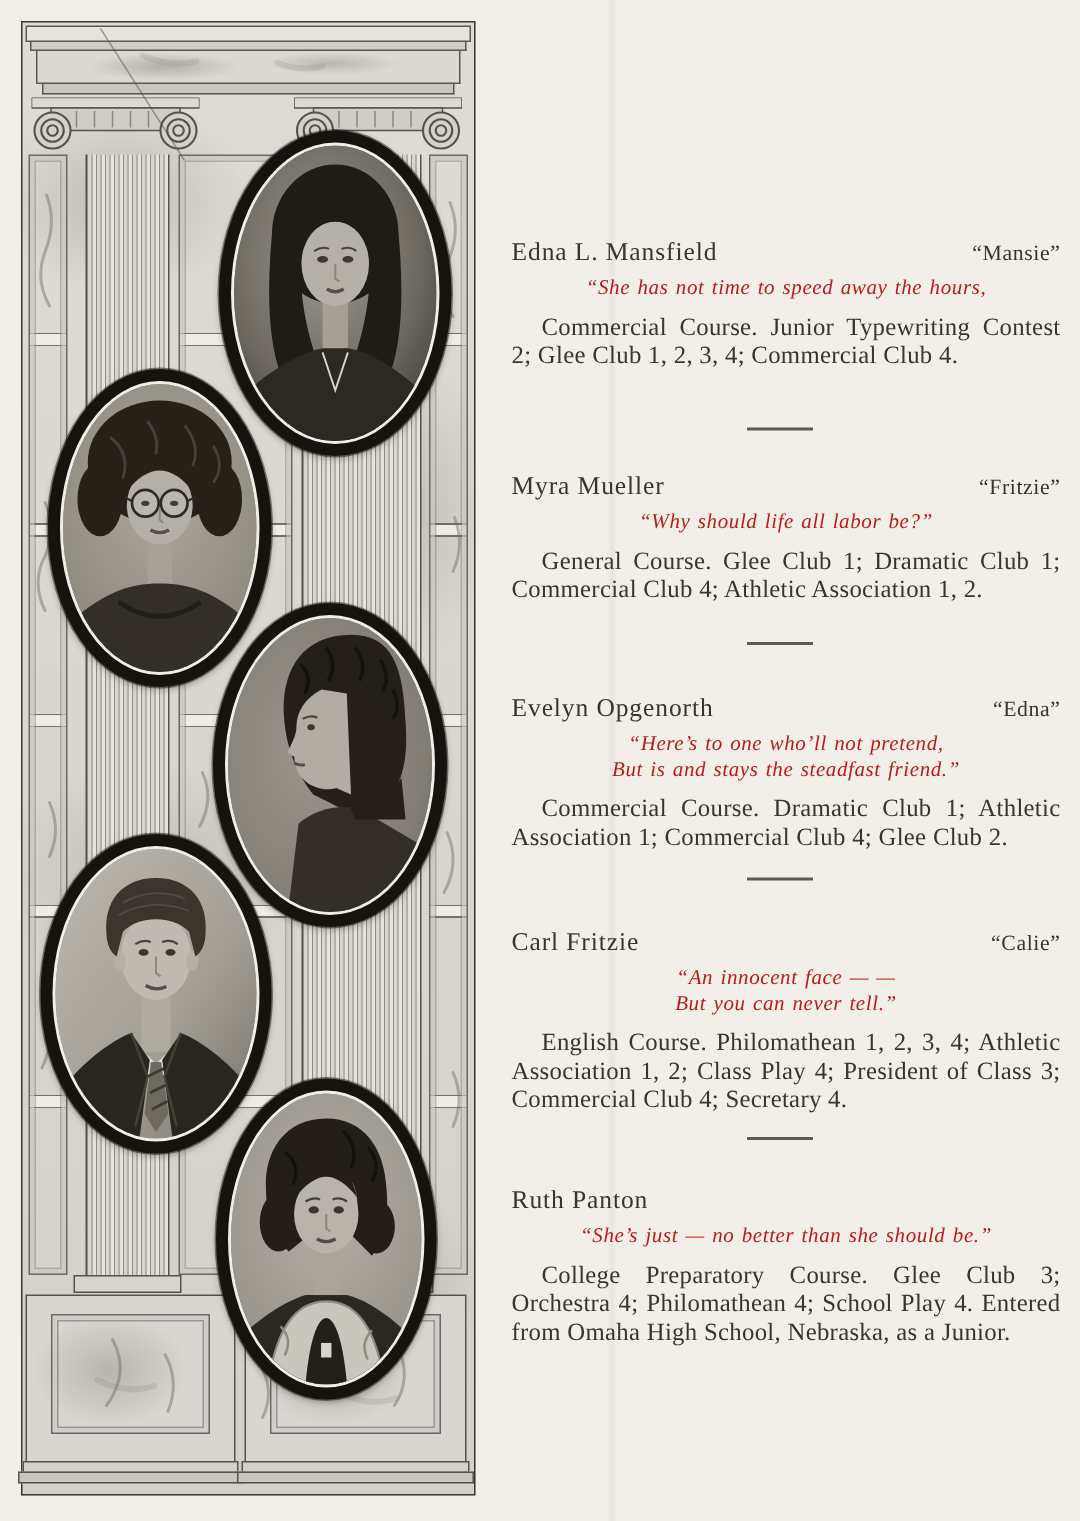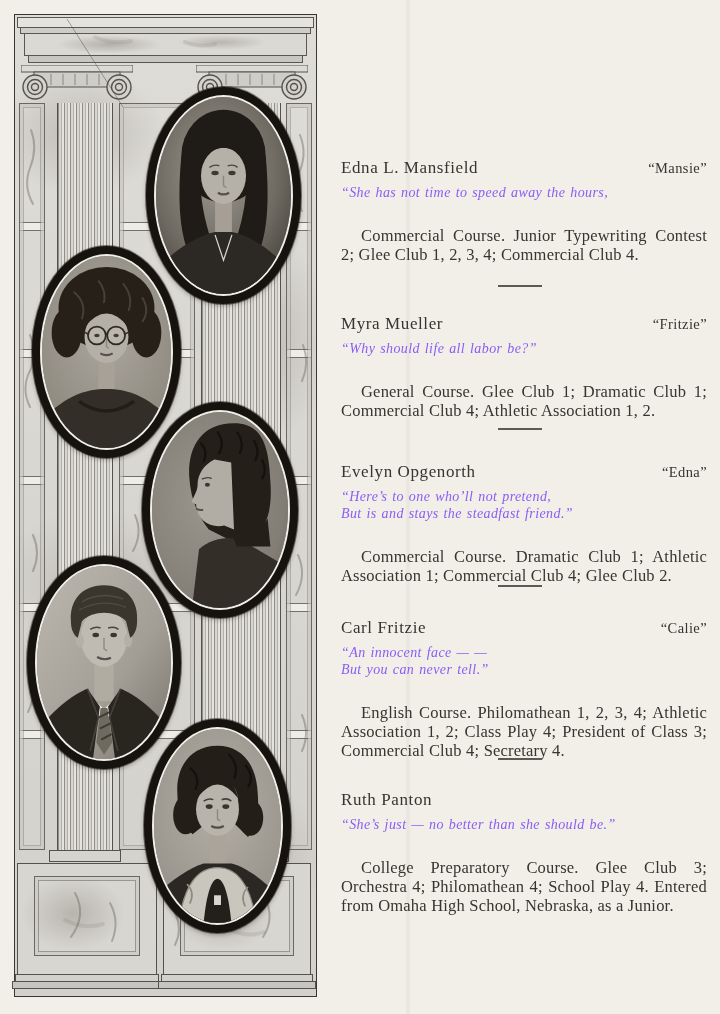--- a/index.html
+++ b/index.html
@@ -81,23 +81,23 @@
   .oval.o4 { left:12px;  top:541px; width:154px; height:213px; }
   .oval.o5 { left:129px; top:704px; width:147px; height:214px; }
 
   
   .entries-col { position:absolute; left:341px; top:0; width:366px; height:904px; }
   .entry { position:absolute; left:0; width:366px; }
   .e1 { top:158px; } .e2 { top:314px; } .e3 { top:462px; } .e4 { top:618px; } .e5 { top:790px; }
   .entry-head { display:flex; justify-content:space-between; align-items:baseline; }
   .name { font-size:17px; letter-spacing:.6px; }
   .nick { font-size:14.5px; letter-spacing:.4px; }
-  .quote { margin-top:6px; text-align:left; font-style:italic; font-size:14px;
-           line-height:17px; letter-spacing:.4px; word-spacing:1px; color:#8b5cf6; }
-  .activities { margin:25px 0 0; font-size:16.5px; line-height:19px;
+  .quote { margin-top:6px; text-align:center; font-style:italic; font-size:14px;
+           line-height:17px; letter-spacing:.4px; word-spacing:1px; color:#b91c1c; }
+  .activities { margin:7px 0 0; font-size:16.5px; line-height:19px;
                 text-align:justify; text-indent:20px; letter-spacing:.2px; }
   .sep { position:absolute; left:498px; width:44px; height:2px; background:#5d5a54; }
   .sep1 { top:285px; } .sep2 { top:428px; } .sep3 { top:585px; } .sep4 { top:758px; }
 </style>
 </head>
 <body>
 
 <div class="crease"></div>
 
 <div id="frame">

